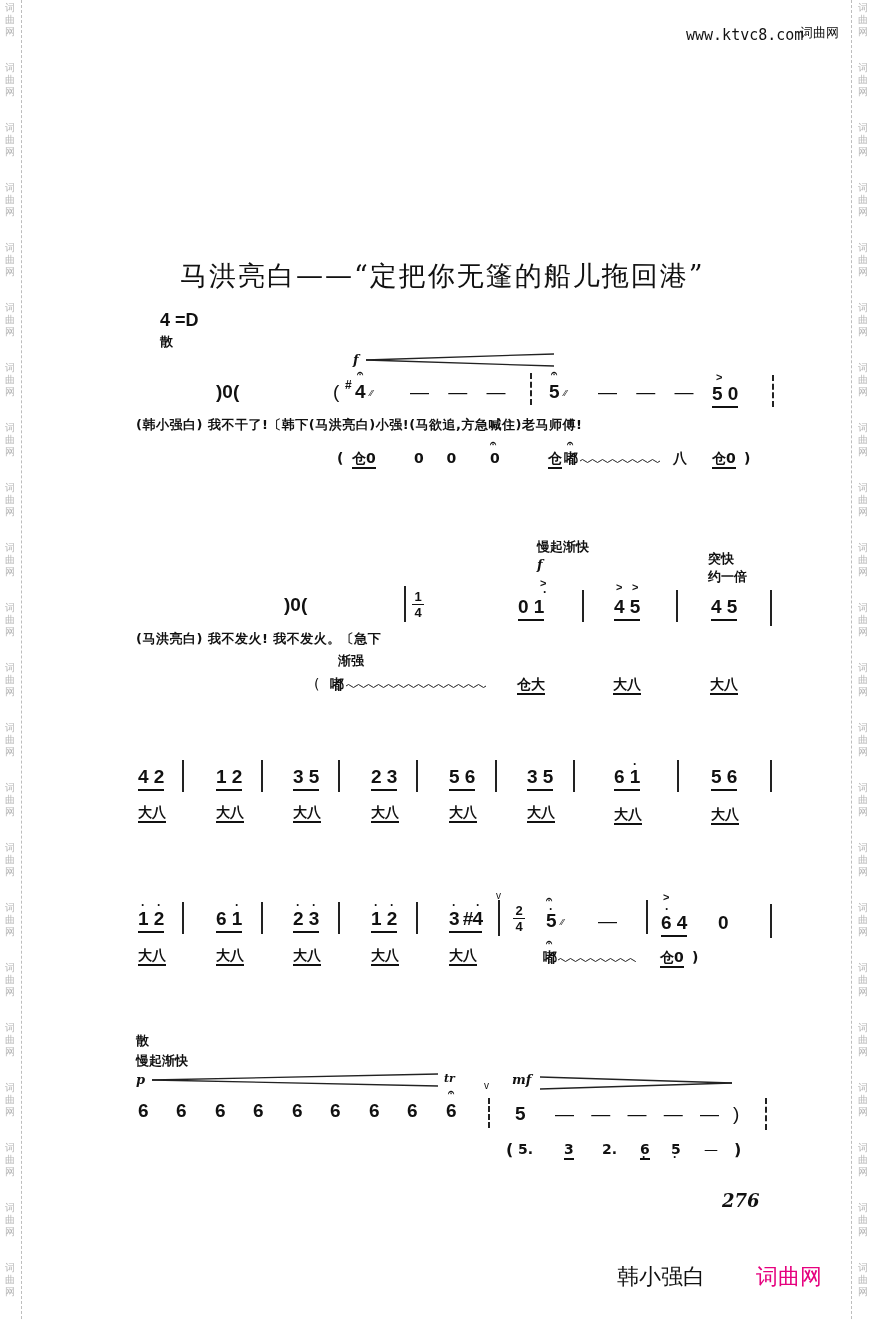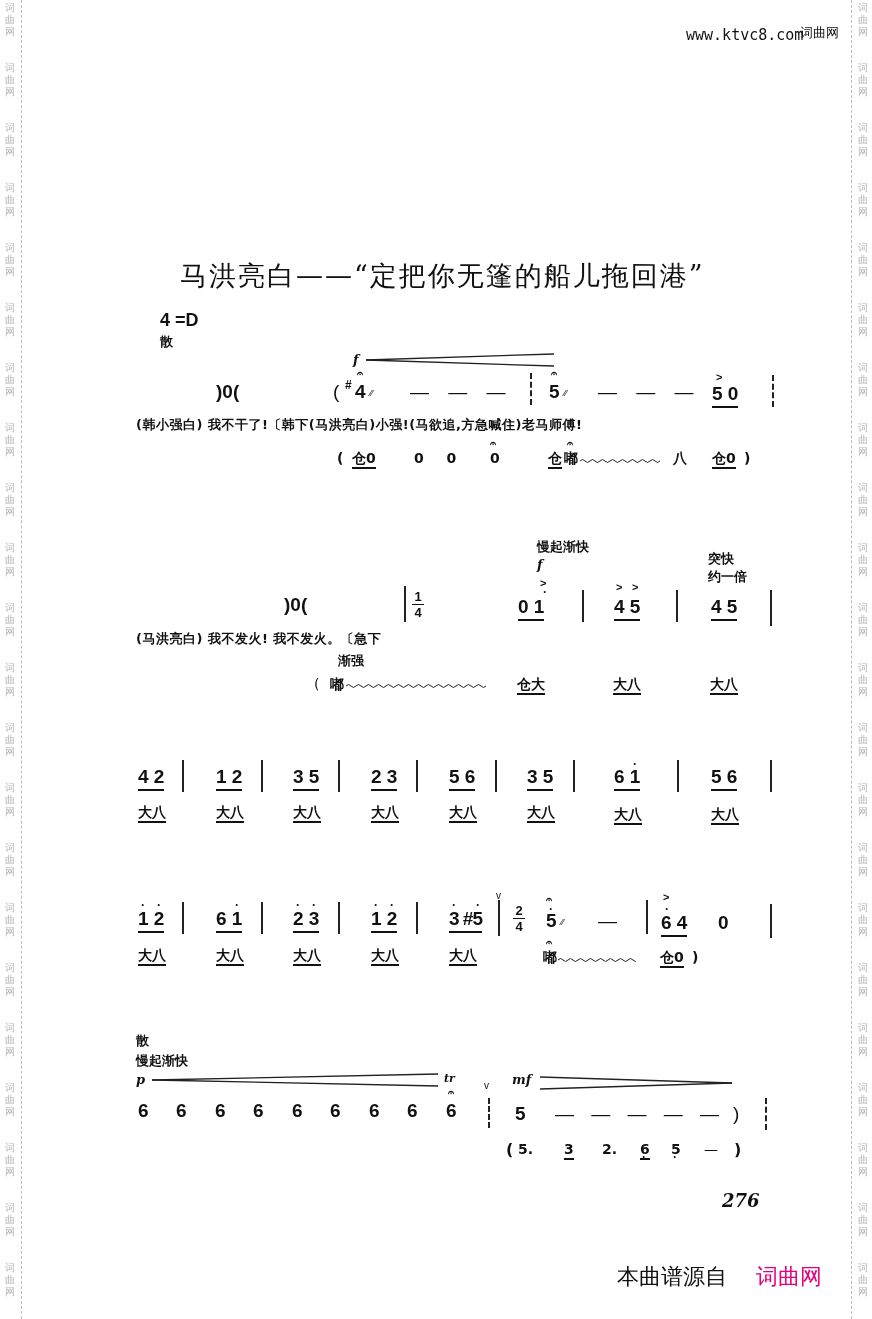--- a/index.html
+++ b/index.html
@@ -394,21 +394,21 @@
   <div class="n" style="top:898px;left:296px;font-size:12px;">·</div>
   <div class="n" style="top:898px;left:312px;font-size:12px;">·</div>
   <div class="n ul" style="top:908px;left:293px;">2 3</div>
   <div class="bar" style="top:902px;left:338px;height:32px;"></div>
   <div class="n" style="top:898px;left:374px;font-size:12px;">·</div>
   <div class="n" style="top:898px;left:390px;font-size:12px;">·</div>
   <div class="n ul" style="top:908px;left:371px;">1 2</div>
   <div class="bar" style="top:902px;left:416px;height:32px;"></div>
   <div class="n" style="top:898px;left:452px;font-size:12px;">·</div>
   <div class="n" style="top:898px;left:476px;font-size:12px;">·</div>
-  <div class="n ul" style="top:908px;left:449px;letter-spacing:-1px;">3 #5</div>
+  <div class="n ul" style="top:908px;left:449px;letter-spacing:-1px;">3 #4</div>
   <div class="n" style="top:890px;left:496px;font-size:10px;font-weight:normal;">v</div>
   <div class="bar" style="top:900px;left:498px;height:36px;"></div>
   <div class="frac" style="top:904px;left:513px;">
     <span>2</span><span class="line"></span><span>4</span>
   </div>
   <div class="n" style="top:893px;left:546px;font-size:11px;">𝄐</div>
   <div class="n" style="top:902px;left:549px;font-size:12px;">·</div>
   <div class="n" style="top:910px;left:546px;">5</div>
   <div class="n" style="top:917px;left:561px;font-size:9px;font-weight:normal;">⁄⁄</div>
   <div class="n" style="top:910px;left:598px;font-weight:normal;">—</div>
@@ -471,14 +471,14 @@
   <div class="perc" style="top:1141px;left:602px;">2.</div>
   <div class="perc" style="top:1141px;left:640px;"><span class="ul">6</span></div>
   <div class="n" style="top:1150px;left:642px;font-size:12px;">·</div>
   <div class="perc" style="top:1141px;left:671px;">5</div>
   <div class="n" style="top:1150px;left:673px;font-size:12px;">·</div>
   <div class="perc" style="top:1141px;left:704px;font-weight:normal;">—</div>
   <div class="perc" style="top:1140px;left:734px;font-size:16px;">)</div>
 </div>
 
 <div class="page-num">276</div>
-<div class="source-label">本曲谱源自</div>
+<div class="source-label">韩小强白</div>
 <div class="source-brand">词曲网</div>
 
 </body></html>

